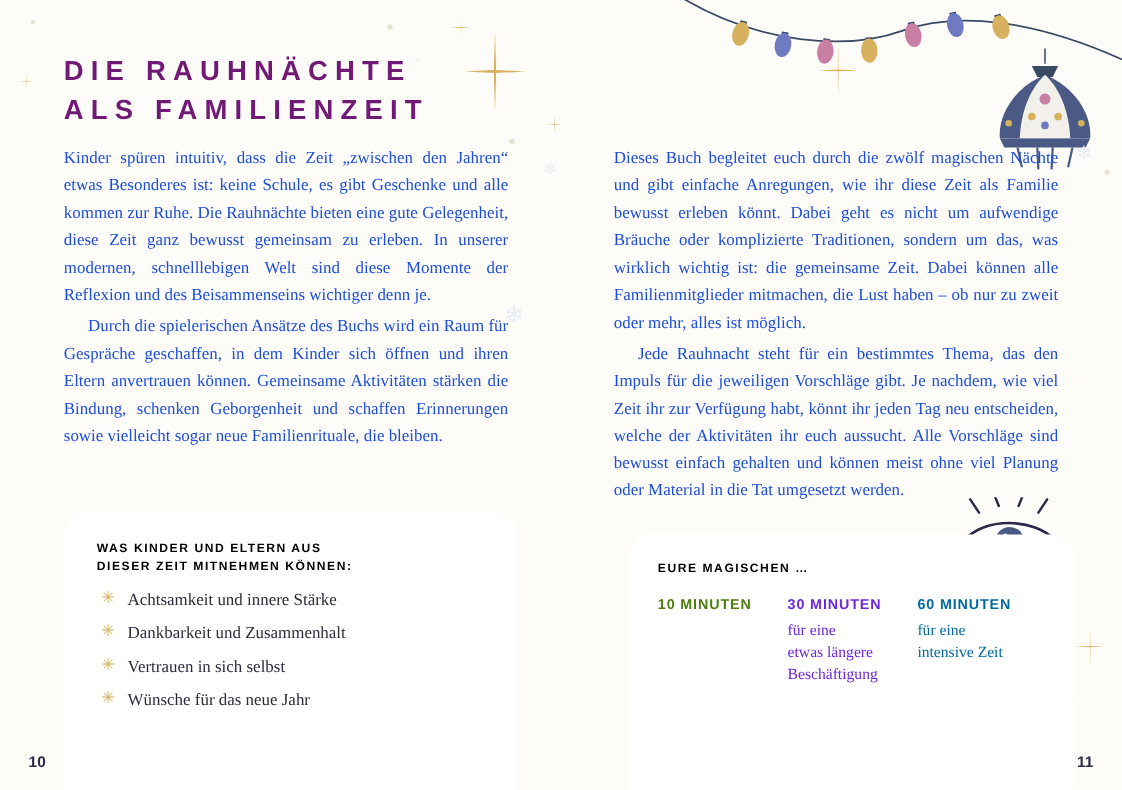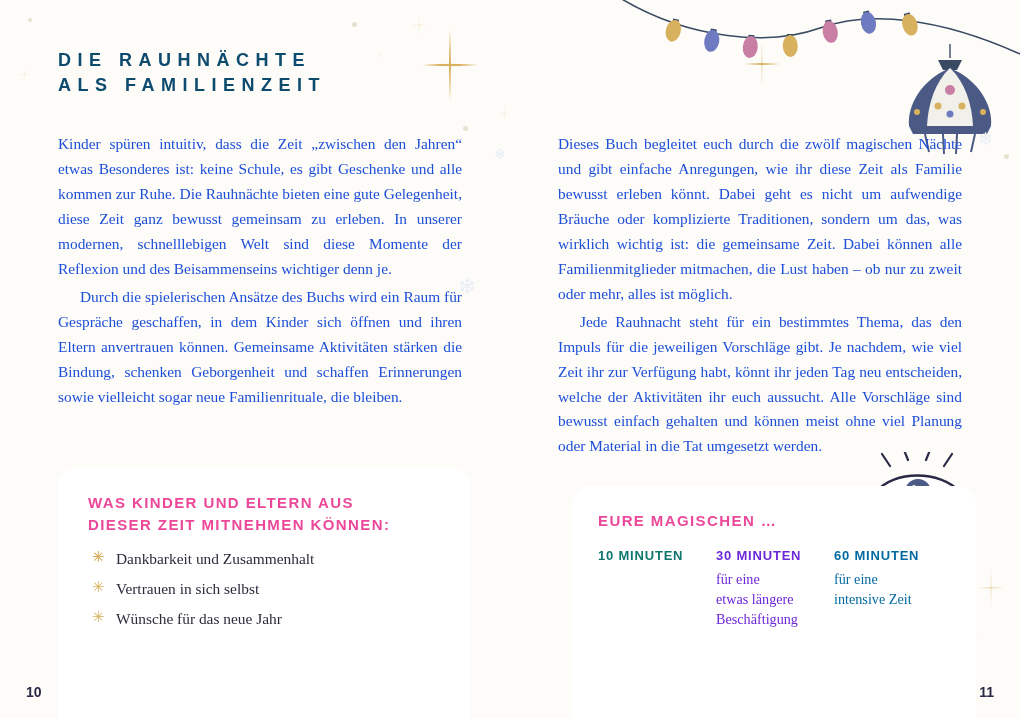--- a/index.html
+++ b/index.html
@@ -70,24 +70,24 @@
   .col-left  { left: 58px; }
   .col-right { left: 558px; }
 
   h1.title {
     position: absolute;
     left: 58px;
     top: 48px;
     margin: 0;
     font-family: "Liberation Sans", sans-serif;
     font-weight: 700;
-    font-size: 18px;
+    font-size: 25px;
     letter-spacing: 6.5px;
     line-height: 1.38;
-    color: #0c4a6e;
+    color: #701a75;
     white-space: pre-line;
   }
 
   p.body {
     margin: 0 0 0 0;
     font-size: 15.4px;
     line-height: 1.62;
     text-align: justify;
     color: #1d4ed8;
   }
@@ -112,24 +112,24 @@
     top: 486px;
     width: 404px;
     height: 232px;
     border-bottom-left-radius: 0;
     border-bottom-right-radius: 0;
   }
 
   .card-title {
     font-family: "Liberation Sans", sans-serif;
     font-weight: 700;
-    font-size: 15px;
+    font-size: 11px;
     letter-spacing: 1.4px;
     line-height: 1.45;
-    color: #ec4899;
+    color: #000000;
     white-space: pre-line;
   }
 
   .bullets {
     list-style: none;
     margin: 14px 0 0 0;
     padding: 0;
   }
   .bullets li {
     position: relative;
@@ -160,21 +160,21 @@
     font-weight: 700;
     font-size: 13px;
     letter-spacing: .8px;
     margin-bottom: 6px;
   }
   .minutes-sub {
     font-size: 14.2px;
     line-height: 1.42;
     white-space: pre-line;
   }
-  .c-gold   { color: #0f766e; }
+  .c-gold   { color: #4d7c0f; }
   .c-pink   { color: #6d28d9; }
   .c-blue   { color: #0369a1; }
 
   
   .folio {
     position: absolute;
     bottom: 18px;
     font-family: "Liberation Sans", sans-serif;
     font-weight: 700;
     font-size: 14px;
@@ -286,21 +286,21 @@
   <div class="col col-right" style="top:132px;">
     <p class="body">Dieses Buch begleitet euch durch die zwölf magischen Nächte und gibt einfache Anregungen, wie ihr diese Zeit als Familie bewusst erleben könnt. Dabei geht es nicht um aufwendige Bräuche oder komplizierte Traditionen, sondern um das, was wirklich wichtig ist: die gemeinsame Zeit. Dabei können alle Familienmitglieder mitmachen, die Lust haben – ob nur zu zweit oder mehr, alles ist möglich.</p>
     <p class="body">Jede Rauhnacht steht für ein bestimmtes Thema, das den Impuls für die jeweiligen Vorschläge gibt. Je nachdem, wie viel Zeit ihr zur Verfügung habt, könnt ihr jeden Tag neu entscheiden, welche der Aktivitäten ihr euch aussucht. Alle Vorschläge sind bewusst einfach gehalten und können meist ohne viel Planung oder Material in die Tat umgesetzt werden.</p>
   </div>
 
   <div class="card card-left">
     <div style="padding:24px 30px 0 30px;">
       <div class="card-title">WAS KINDER UND ELTERN AUS
 DIESER ZEIT MITNEHMEN KÖNNEN:</div>
       <ul class="bullets">
-        <li><span class="ast">✳</span></li>
+        <li><span class="ast">✳</span><span>Achtsamkeit und innere Stärke</span></li>
         <li><span class="ast">✳</span><span>Dankbarkeit und Zusammenhalt</span></li>
         <li><span class="ast">✳</span><span>Vertrauen in sich selbst</span></li>
         <li><span class="ast">✳</span><span>Wünsche für das neue Jahr</span></li>
       </ul>
     </div>
   </div>
 
   <div class="card card-right">
     <div style="padding:24px 28px 0 26px;">
       <div class="card-title">EURE MAGISCHEN …</div>

